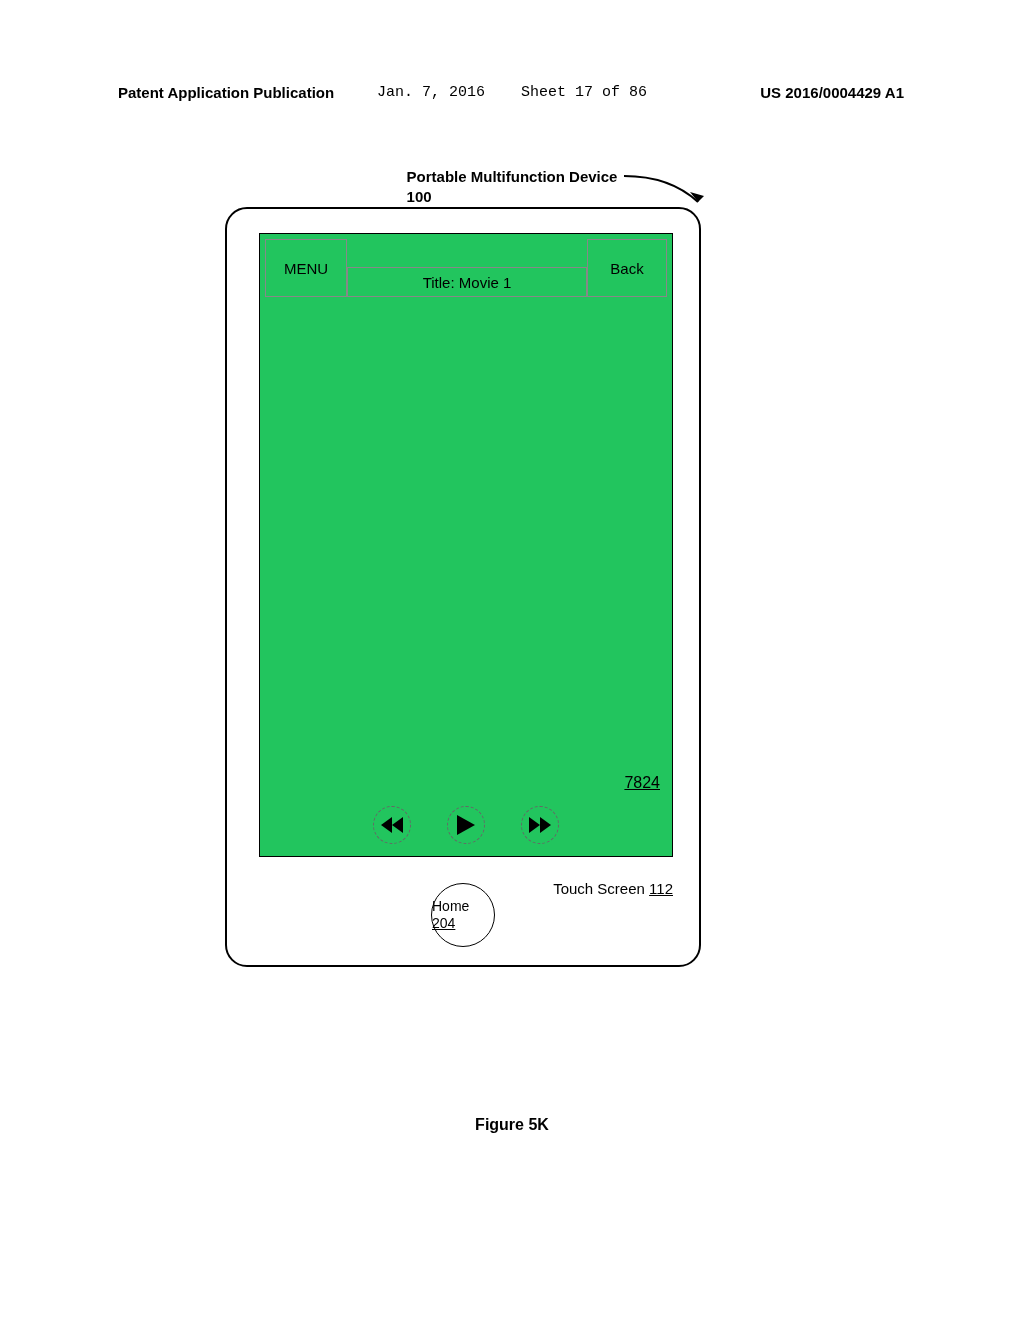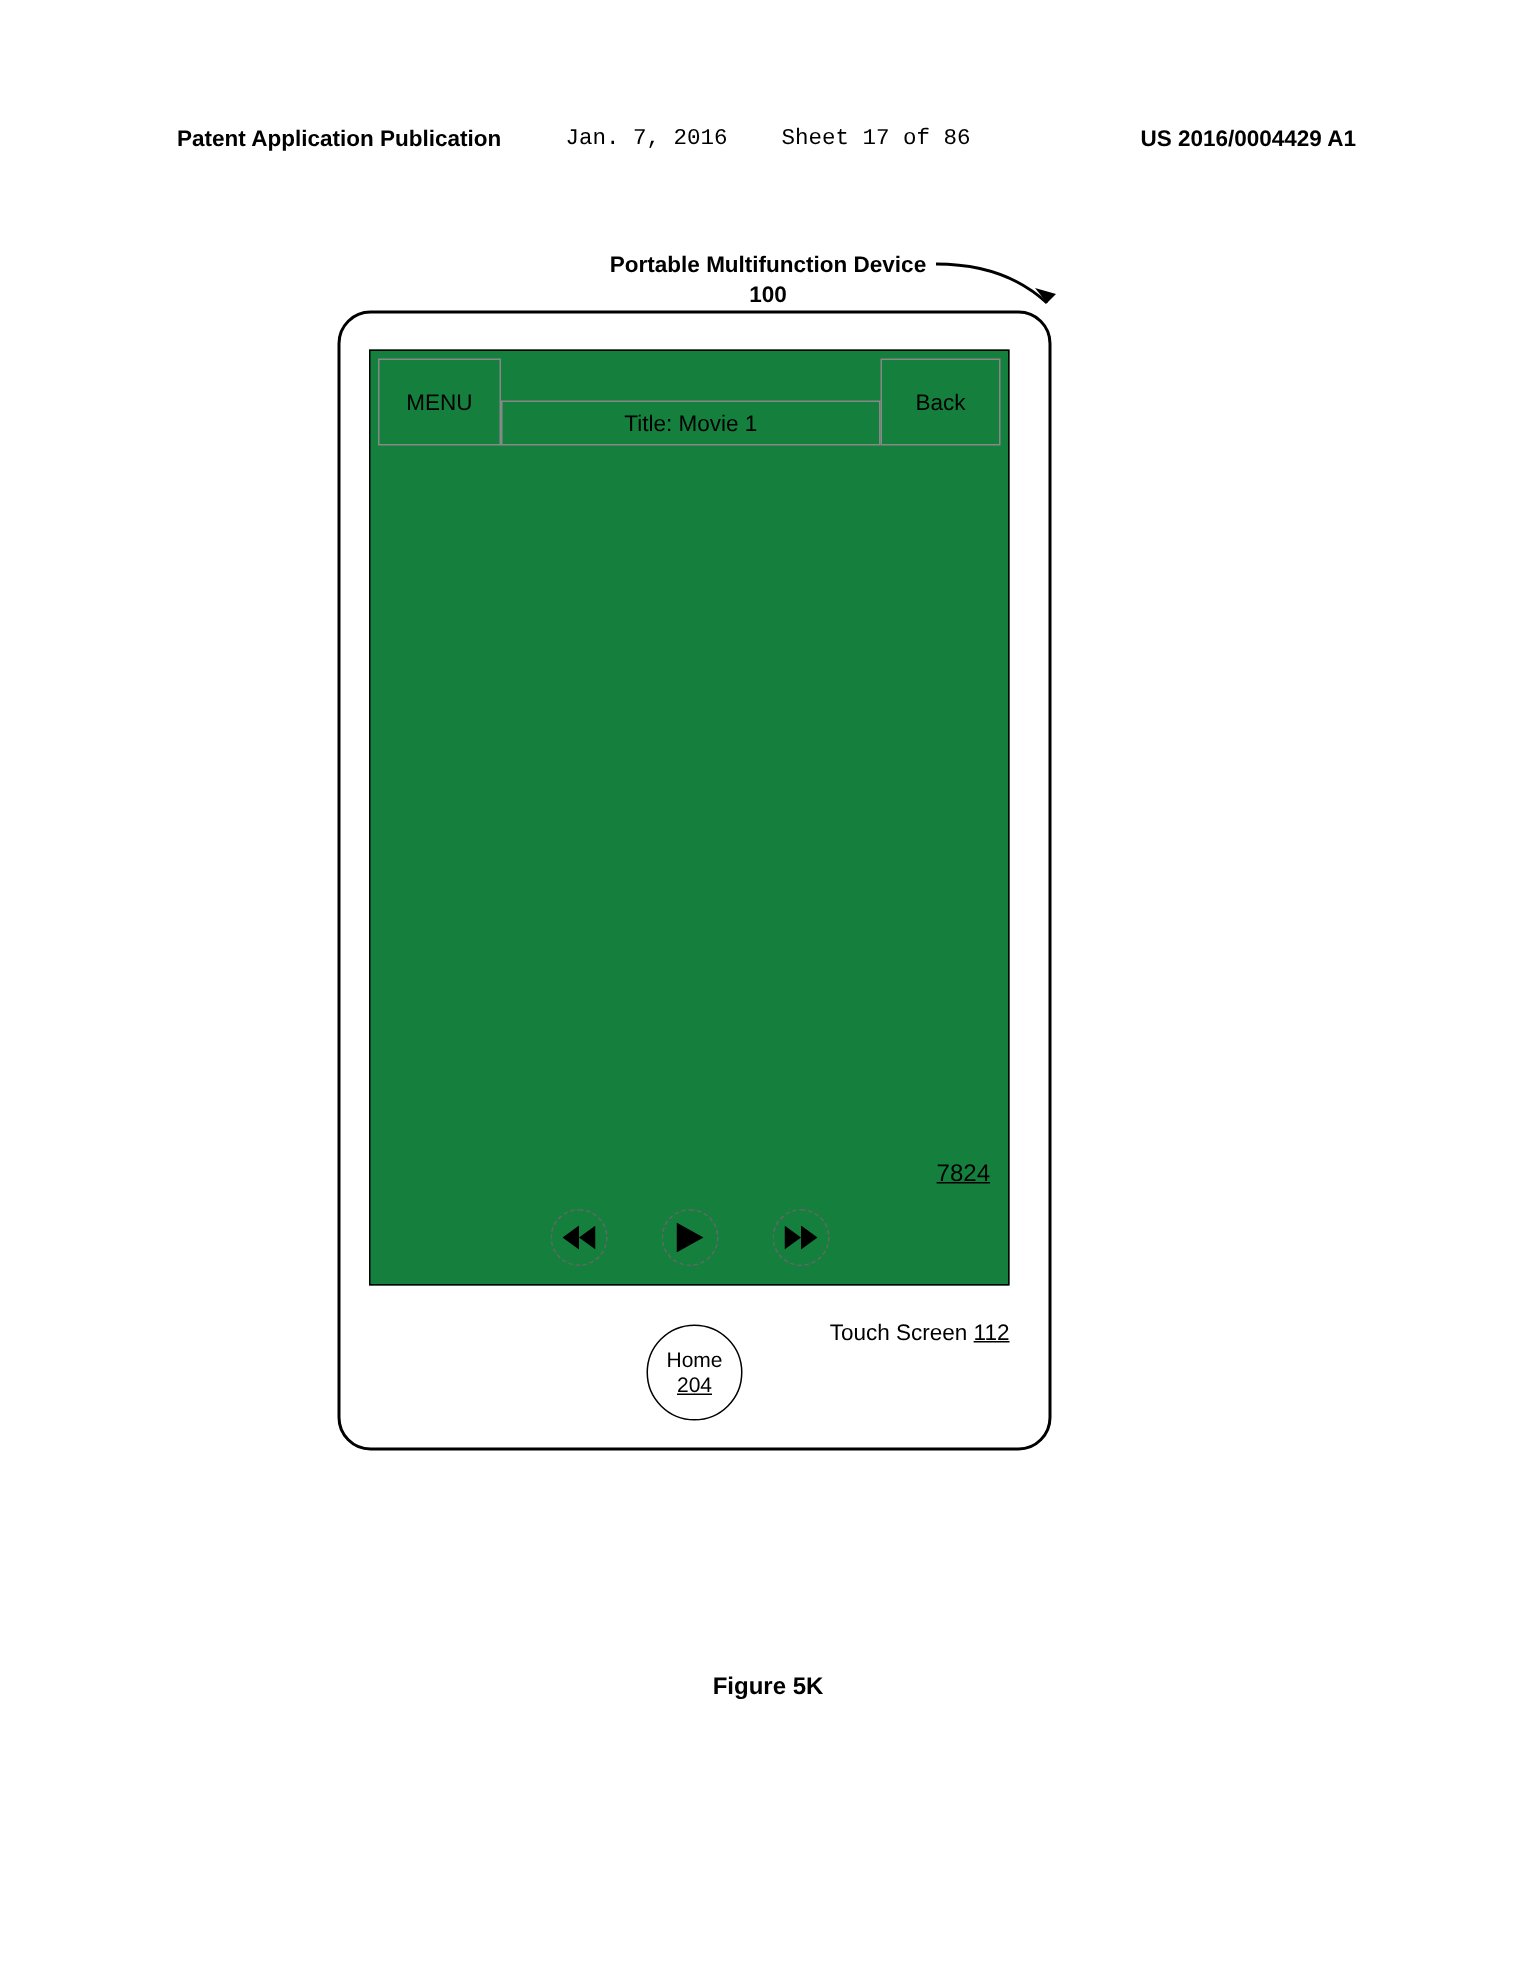--- a/index.html
+++ b/index.html
@@ -35,21 +35,21 @@
   }
   .header-right {
     margin-right: 120px;
     font-weight: bold;
   }
   .device-title {
     position: absolute;
     top: 167px;
     left: 50%;
     transform: translateX(-50%);
-    text-align: center;
+    text-align: left;
     font-weight: bold;
     font-size: 15px;
     line-height: 1.3;
   }
   .arrow {
     position: absolute;
     top: 172px;
     left: 620px;
     width: 90px;
     height: 40px;
@@ -60,25 +60,25 @@
     left: 225px;
     width: 476px;
     height: 760px;
     border: 2px solid #000;
     border-radius: 22px;
     background: #fff;
   }
   .screen {
     position: absolute;
     top: 24px;
-    left: 19px;
+    left: 32px;
     right: 26px;
     height: 624px;
     border: 1.5px solid #000;
-    background: #15803d;
+    background: #22c55e;
   }
   .topbar {
     position: absolute;
     top: 5px;
     left: 5px;
     right: 5px;
     height: 58px;
     display: flex;
   }
   .topbar-cell {
@@ -128,21 +128,21 @@
     position: absolute;
     bottom: 18px;
     left: 50%;
     transform: translateX(-50%);
     width: 64px;
     height: 64px;
     border: 1.5px solid #000;
     border-radius: 50%;
     display: flex;
     flex-direction: column;
-    align-items: center;
+    align-items: flex-start;
     justify-content: center;
     font-size: 14px;
     line-height: 1.2;
   }
   .home-btn .num { text-decoration: underline; }
   .figure-label {
     position: absolute;
     top: 1116px;
     left: 50%;
     transform: translateX(-50%);

